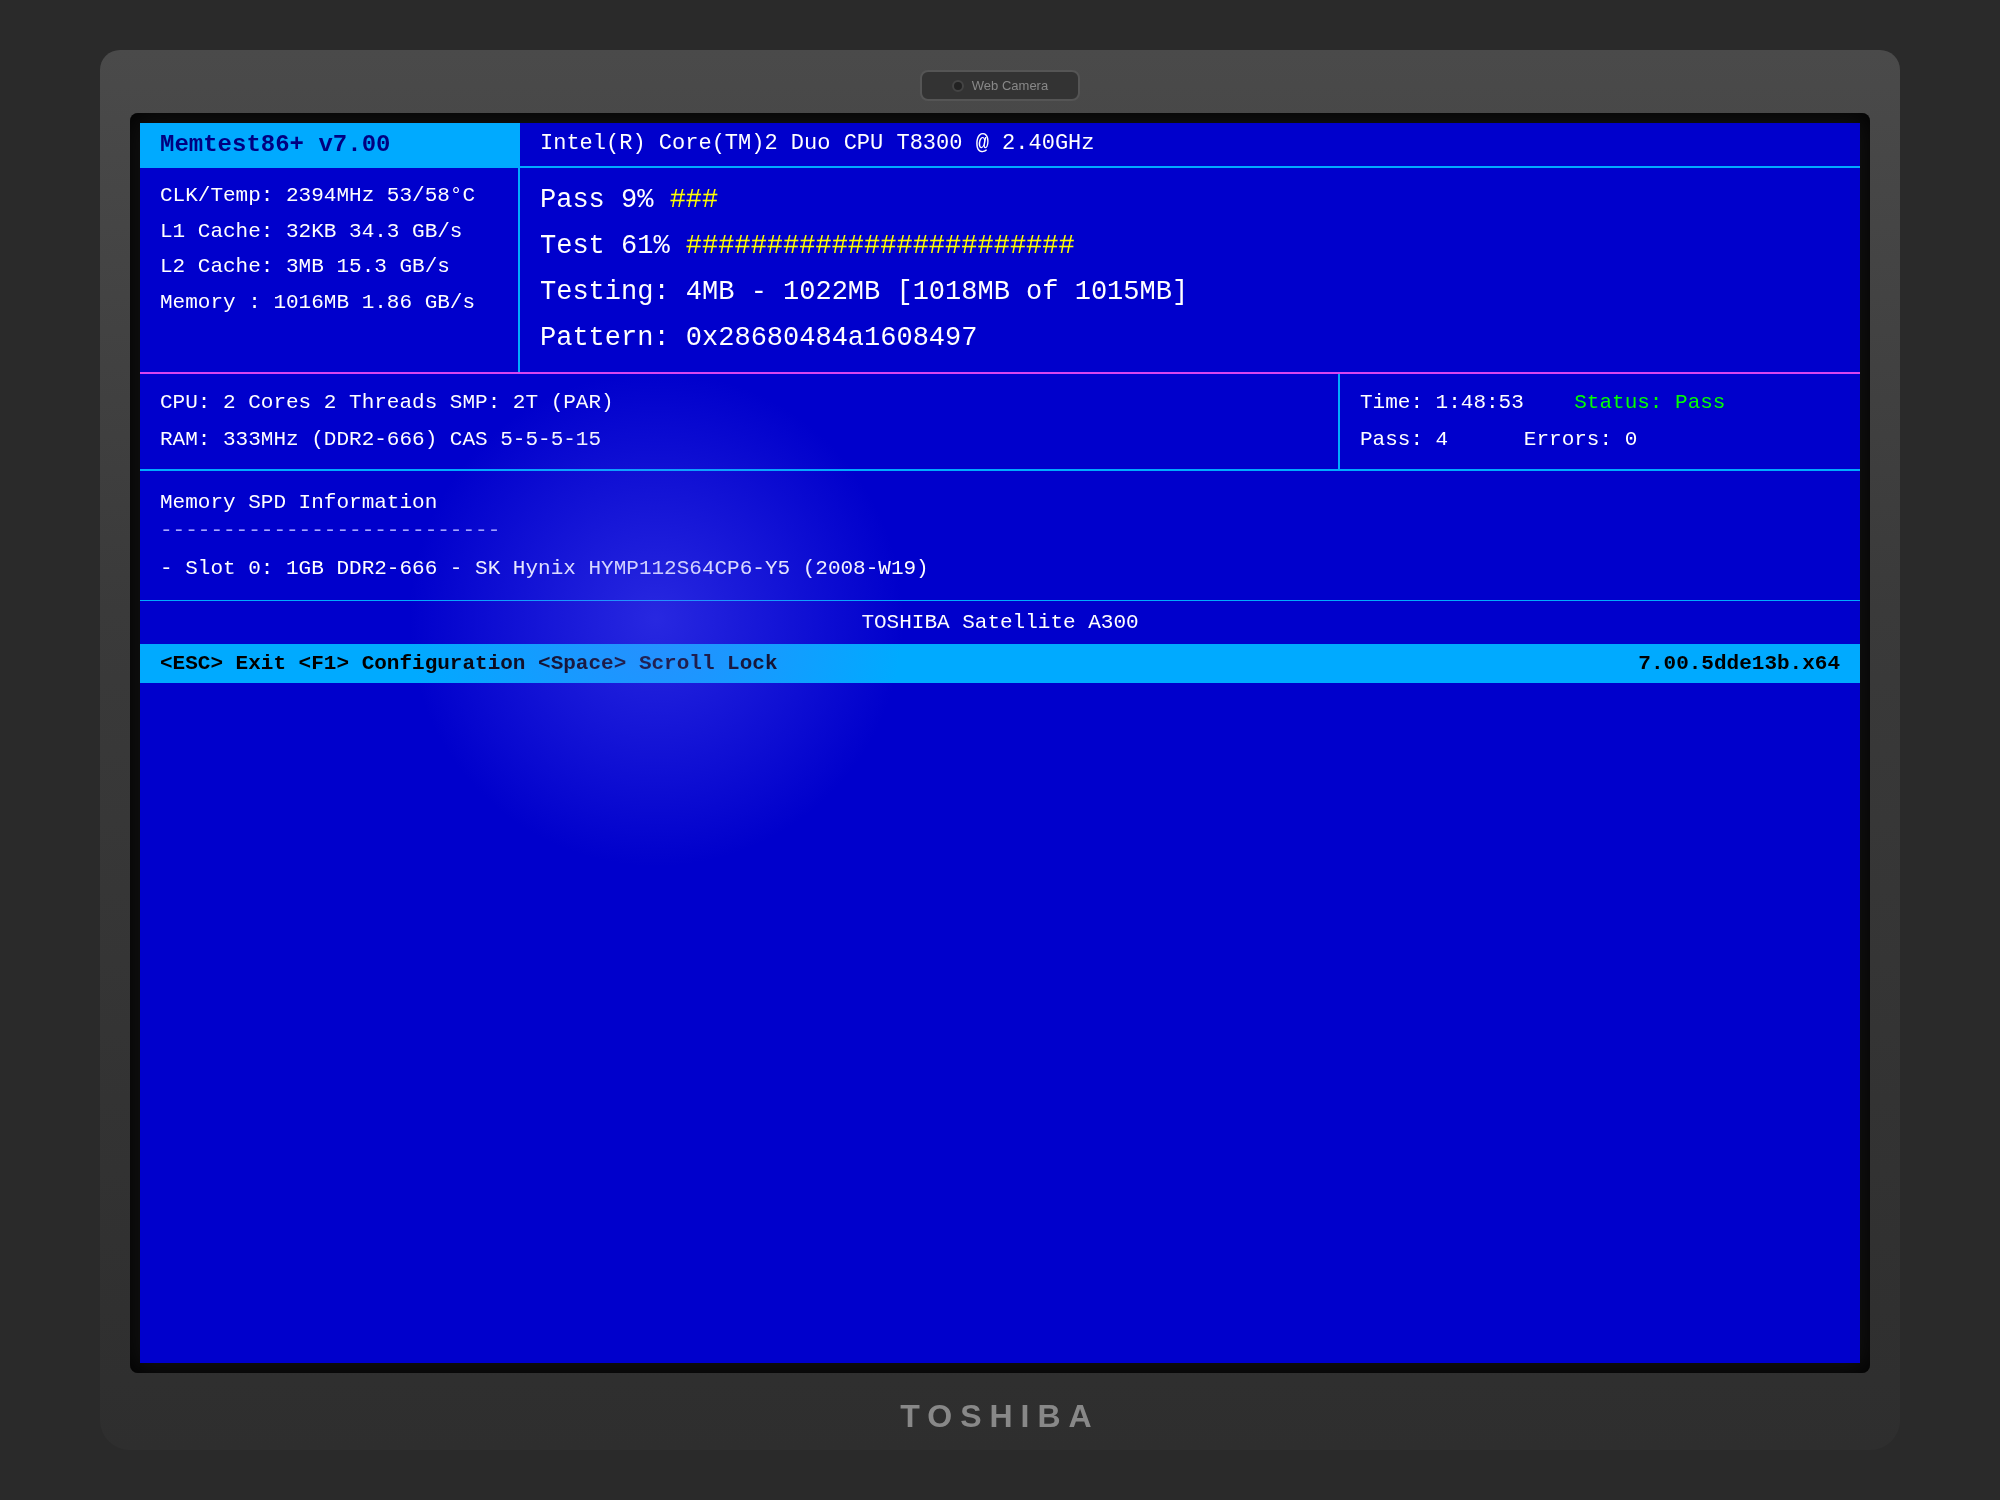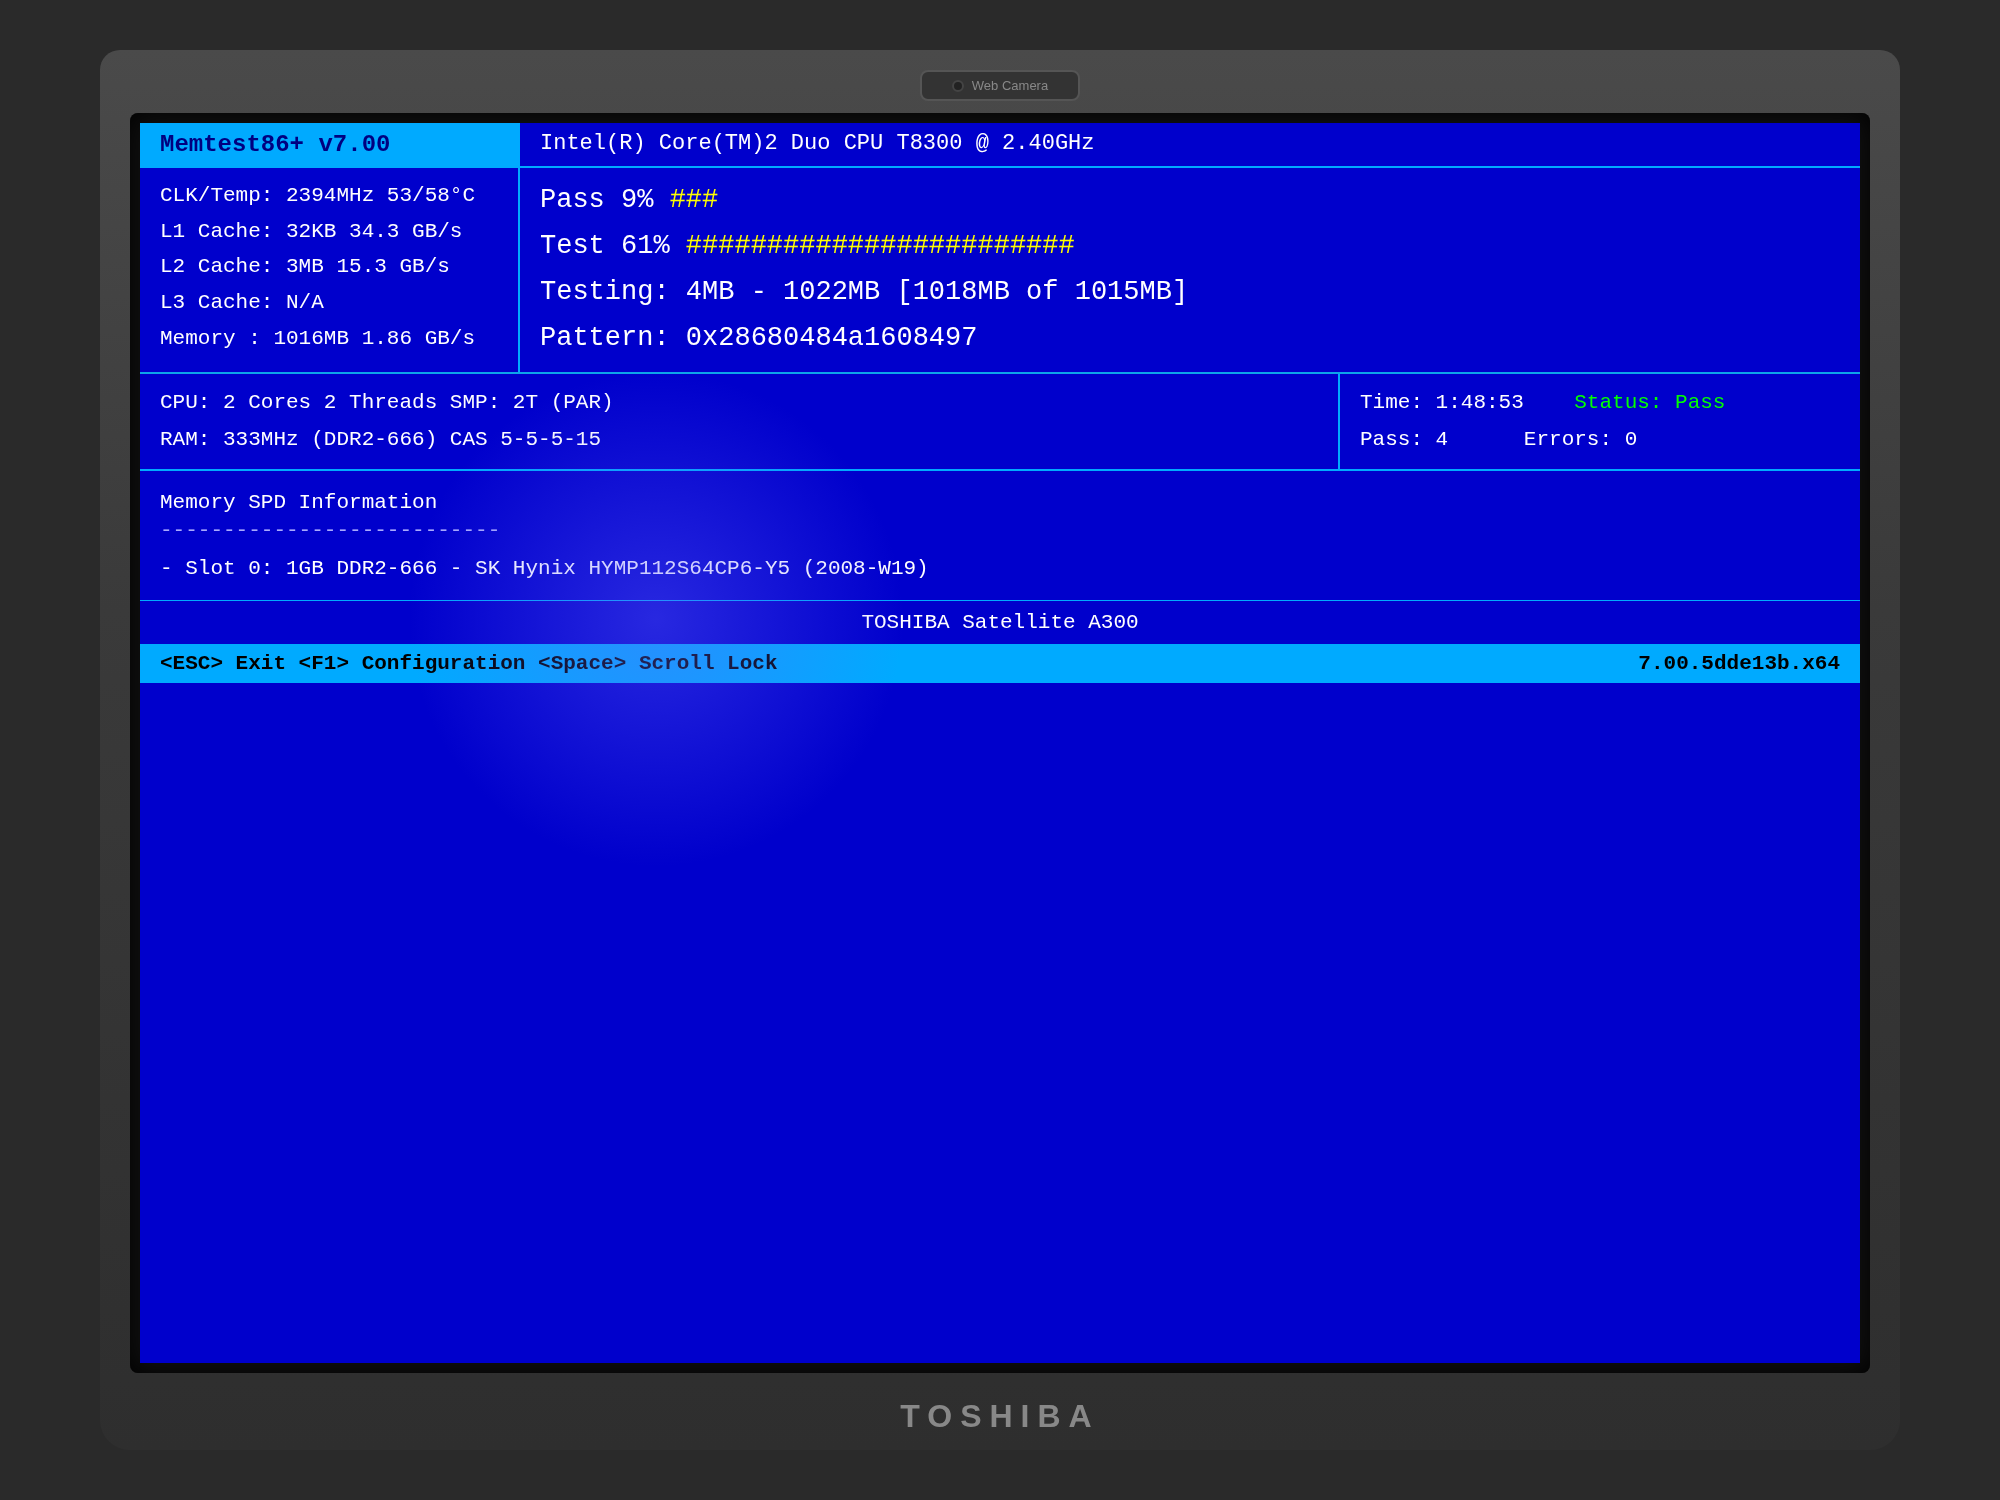--- a/index.html
+++ b/index.html
@@ -119,21 +119,21 @@
       color: #ffffff;
       font-size: 22px;
       padding: 8px 20px;
       flex: 1;
       font-family: 'Courier New', Courier, monospace;
     }
 
     .info-section {
       display: flex;
       width: 100%;
-      border-bottom: 2px solid #0ea5e9;
+      border-bottom: 2px solid #d946ef;
     }
 
     .info-left {
       width: 380px;
       padding: 10px 20px;
       border-right: 2px solid #00aaff;
       font-size: 21px;
       line-height: 1.7;
     }
 
@@ -240,21 +240,20 @@
       <div class="top-header">
         <div class="header-left">Memtest86+ v7.00</div>
         <div class="header-right">Intel(R) Core(TM)2 Duo CPU     T8300  @ 2.40GHz</div>
       </div>
 
       <div class="info-section">
         <div class="info-left">
           <div>CLK/Temp: 2394MHz    53/58°C</div>
           <div>L1 Cache:   32KB  34.3 GB/s</div>
           <div>L2 Cache:    3MB  15.3 GB/s</div>
-          <div>L3 Cache:    N/A</div>
           <div>Memory   : 1016MB   1.86 GB/s</div>
         </div>
         <div class="info-right">
           <div>
             <span>Pass  9%</span>
             <span class="hash-bar">###</span>
           </div>
           <div>
             <span>Test 61%</span>
             <span class="hash-bar">########################</span>

